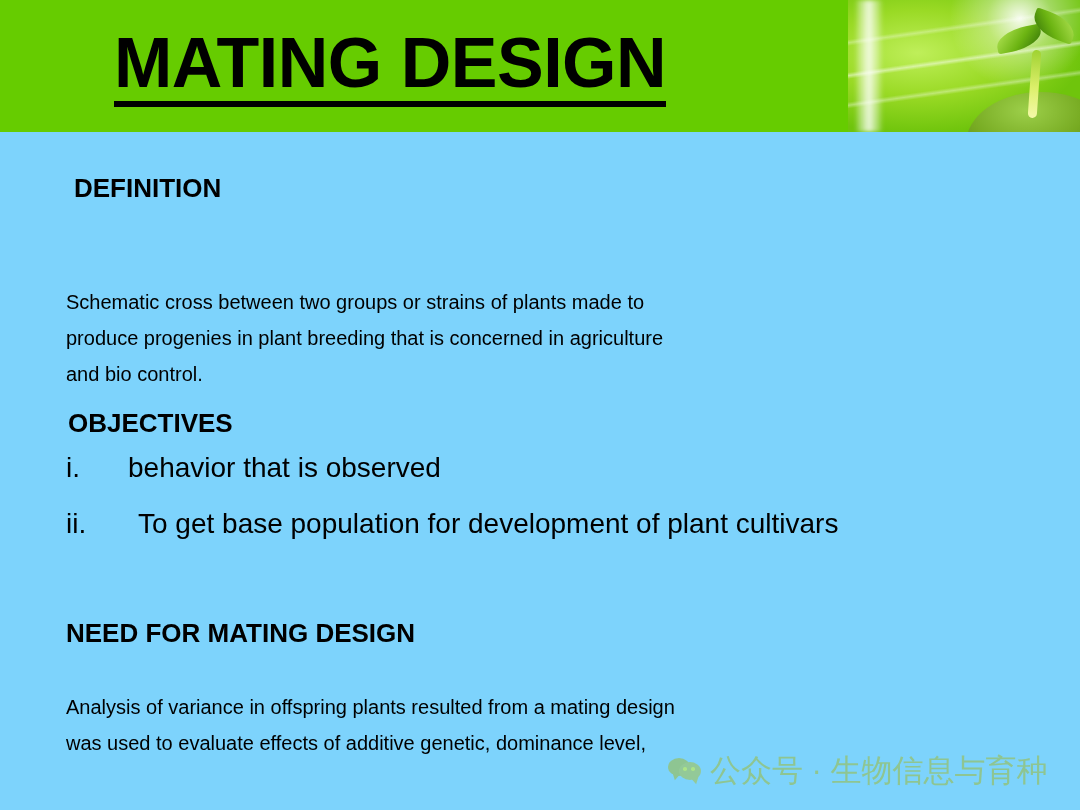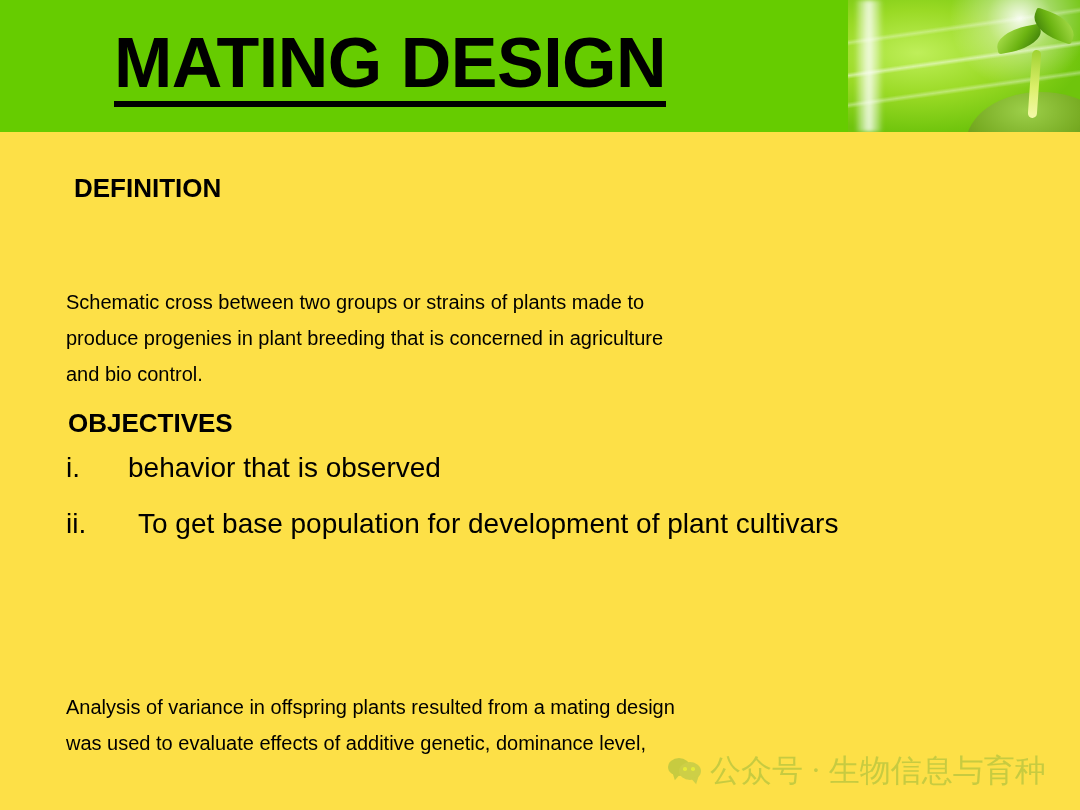--- a/index.html
+++ b/index.html
@@ -122,21 +122,21 @@
     transform: rotate(20deg) scaleX(-1);
   }
 
   
   .body-area {
     position: absolute;
     left: 0;
     top: 132px;
     width: 1080px;
     height: 678px;
-    background: #fde047;
+    background: #7dd3fc;
   }
   .heading {
     position: absolute;
     font-size: 26px;
     font-weight: bold;
     color: #000000;
     line-height: 1.1;
     white-space: nowrap;
   }
   .para {
@@ -252,21 +252,21 @@
     background: #d3f32b;
     top: 0;
   }
   .bubble-dots span:nth-child(1) { left: 0; }
   .bubble-dots span:nth-child(2) { left: 8px; }
   .watermark-text {
     font-size: 31px;
     color: #9cbb3c;
     white-space: nowrap;
     line-height: 1;
-    font-family: Liberation Serif, serif;
+    font-family: Liberation Sans, sans-serif;
   }
 </style>
 </head>
 <body>
 
 <div class="slide">
 
   <div class="header-band"></div>
   <div class="slide-title">
     <span class="title-text">MATING DESIGN</span>
@@ -302,20 +302,21 @@
         </span>
       </div>
       <div class="obj-item item-two">
         <span class="obj-marker">ii.</span>
         <span class="obj-text">
           <span class="para-line">To get base population for development of plant cultivars</span>
         </span>
       </div>
     </div>
 
+    <div class="heading" id="need-heading">NEED FOR MATING DESIGN</div>
 
     <div class="para" id="need-body">
       <span class="para-line">Analysis of variance in offspring plants resulted from a mating design</span>
       <span class="para-line">was used to evaluate effects of additive genetic, dominance level,</span>
     </div>
   </div>
 
   <div class="watermark">
     <span class="wechat-icon">
       <span class="bubble-back"></span>

